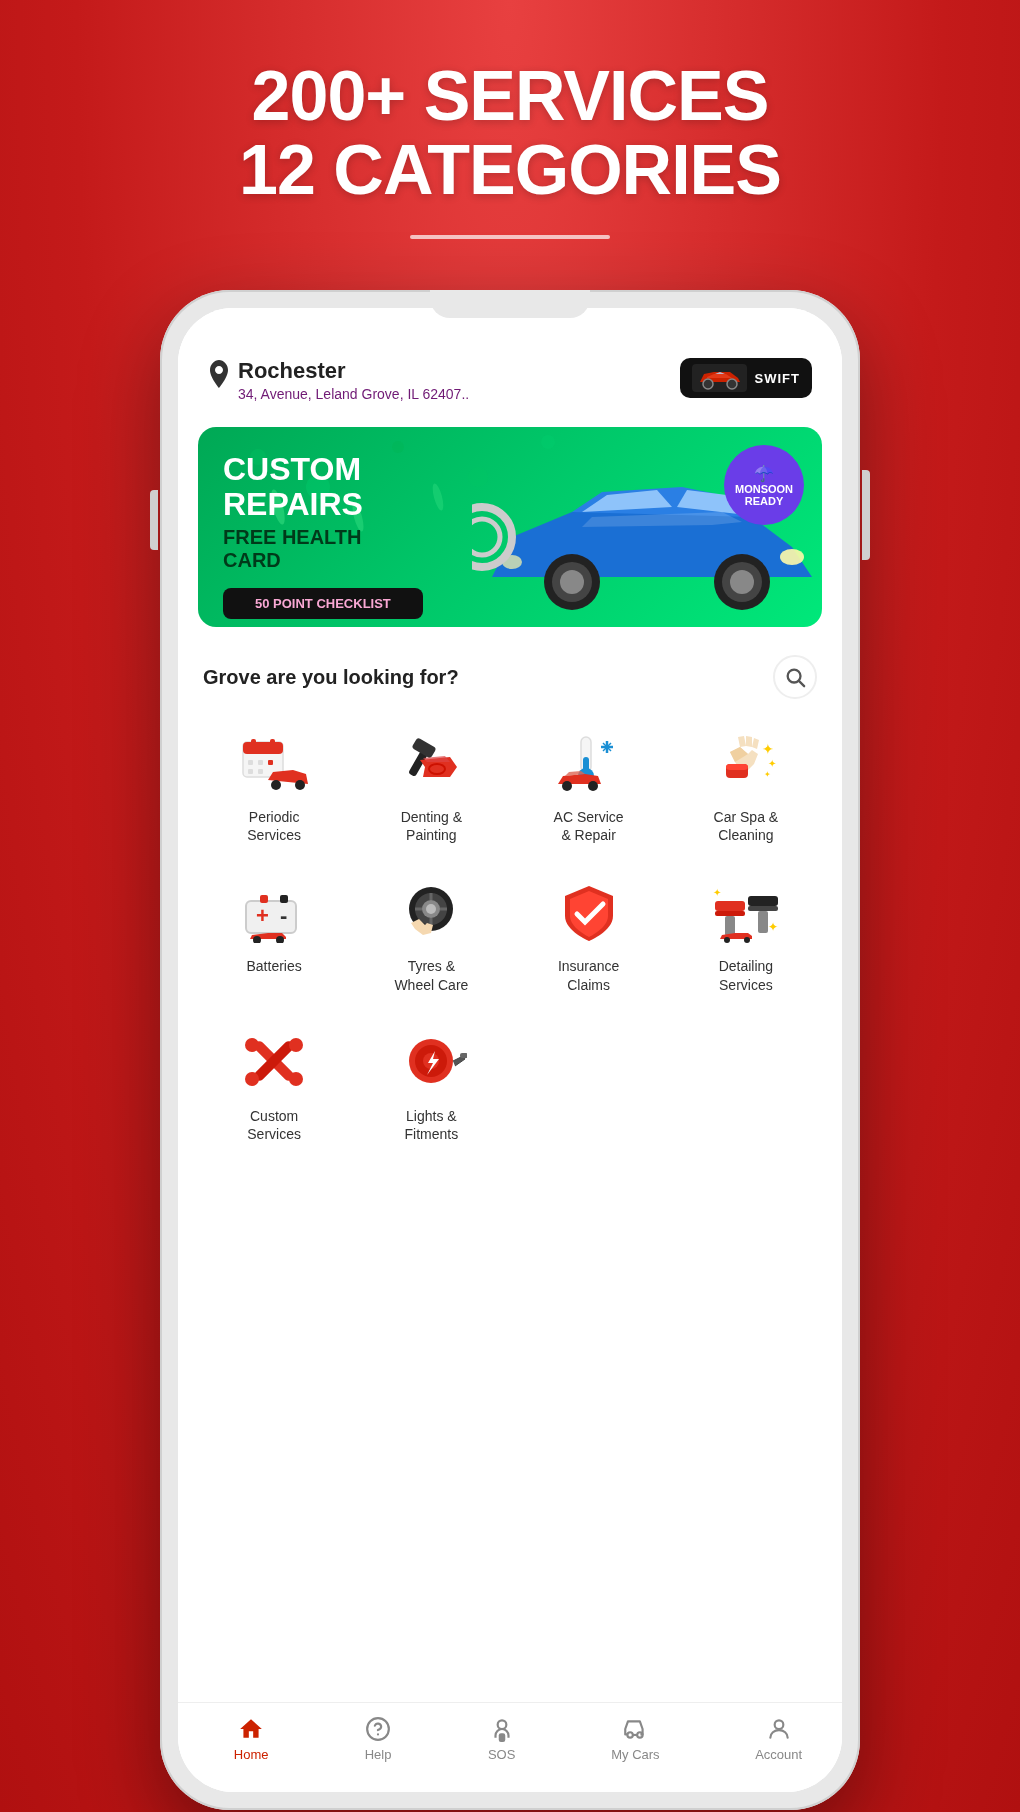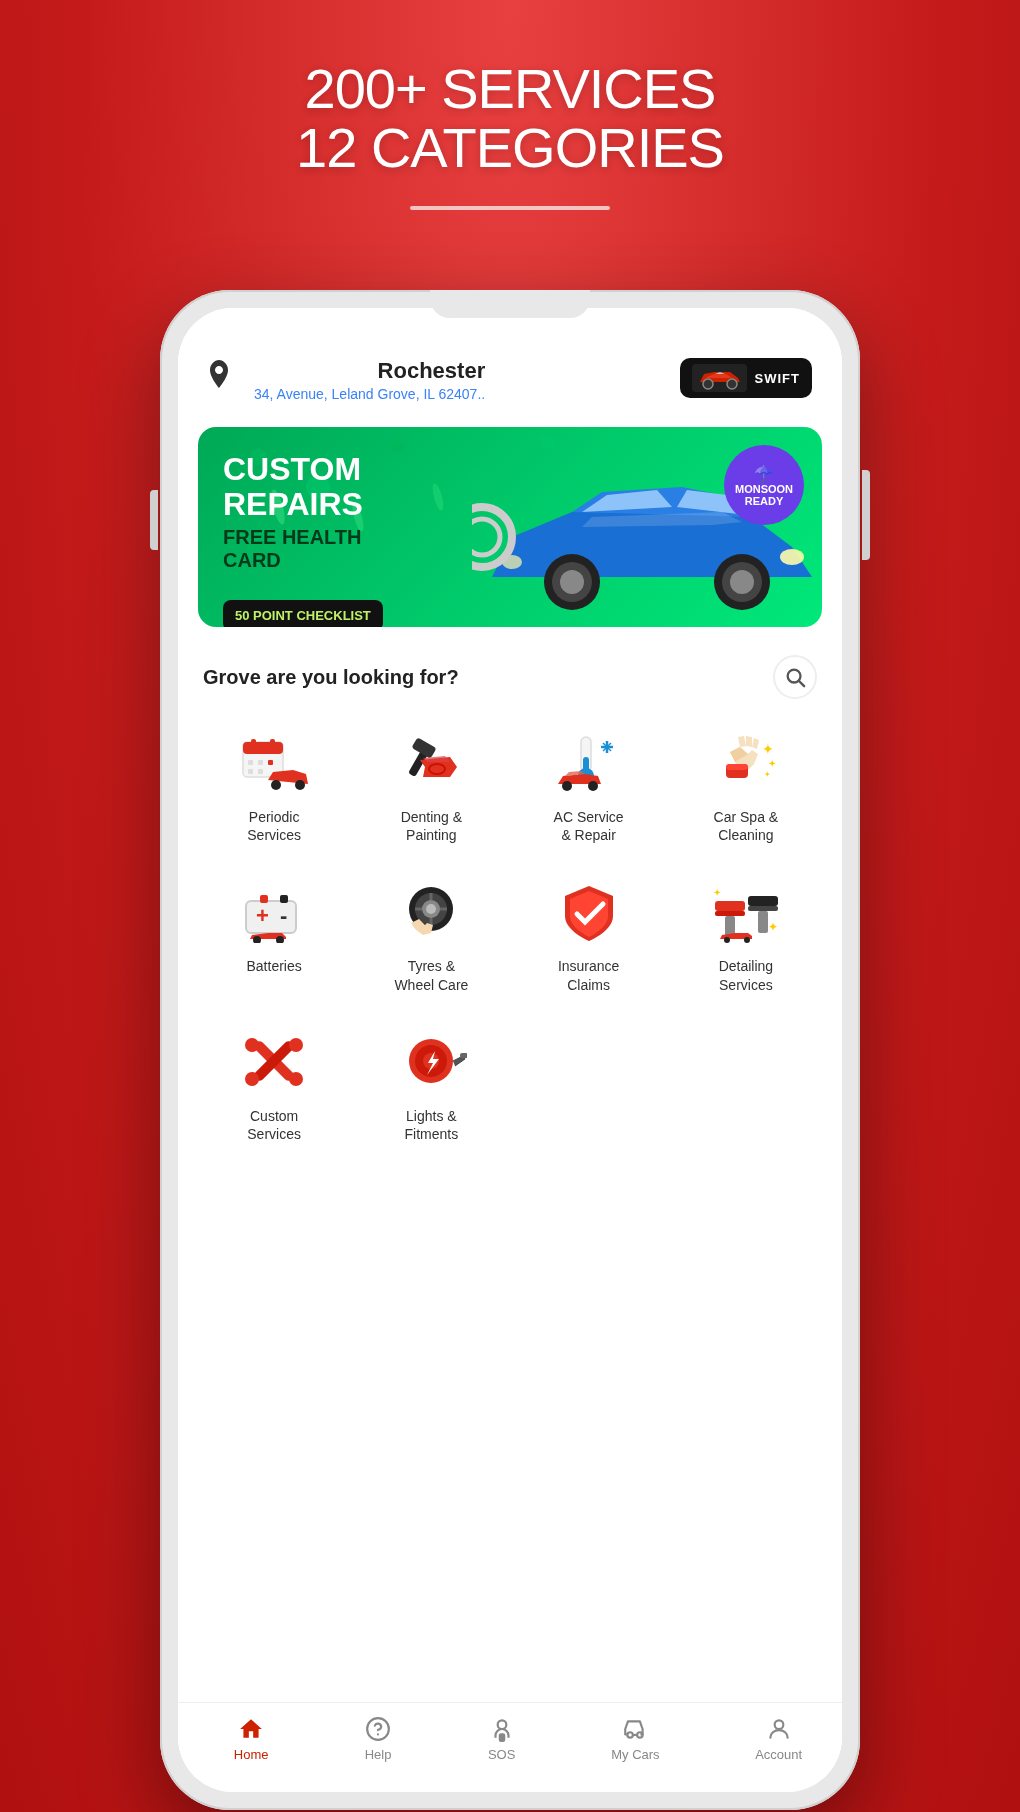--- a/index.html
+++ b/index.html
@@ -20,22 +20,22 @@
 
     .hero-text {
       position: relative;
       z-index: 2;
       text-align: center;
       padding-top: 60px;
       color: white;
     }
 
     .hero-title {
-      font-size: 56px;
-      font-weight: 400;
+      font-size: 70px;
+      font-weight: 700;
       line-height: 1.05;
       letter-spacing: -1px;
       text-shadow: 0 2px 8px rgba(0,0,0,0.2);
     }
 
     .hero-divider {
       width: 200px;
       height: 4px;
       background: rgba(255,255,255,0.7);
       border-radius: 2px;
@@ -118,39 +118,38 @@
       padding: 50px 30px 15px;
       background: white;
       display: flex;
       justify-content: space-between;
       align-items: flex-start;
     }
 
     .location-info {
       display: flex;
       align-items: flex-start;
-      gap: 24px;
-      text-align: right;
+      gap: 8px;
     }
 
     .pin-icon {
       color: #333;
       font-size: 24px;
       margin-top: 2px;
     }
 
     .location-text .city {
       font-size: 22px;
       font-weight: 700;
       color: #222;
     }
 
     .location-text .address {
       font-size: 14px;
-      color: #3b82f6;
+      color: #701a75;
       margin-top: 2px;
     }
 
     .car-badge {
       background: #111;
       color: white;
       border-radius: 10px;
       padding: 6px 12px;
       display: flex;
       align-items: center;
@@ -200,26 +199,26 @@
     .banner-sub {
       font-size: 20px;
       font-weight: 800;
       color: #003a1a;
       margin-top: 4px;
       text-transform: uppercase;
     }
 
     .banner-cta {
       background: #111;
-      color: #bef264;
+      color: #f9a8d4;
       font-size: 13px;
       font-weight: 800;
-      padding: 8px 12px;
+      padding: 8px 32px;
       border-radius: 8px;
-      margin-top: 28px;
+      margin-top: 16px;
       display: inline-block;
       text-transform: uppercase;
     }
 
     .banner-badge {
       position: absolute;
       top: 18px;
       right: 18px;
       background: #6a3de8;
       color: white;

